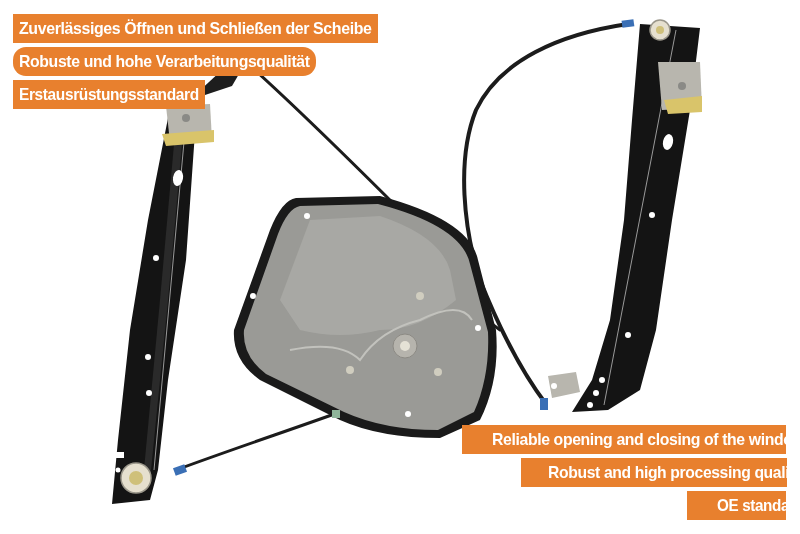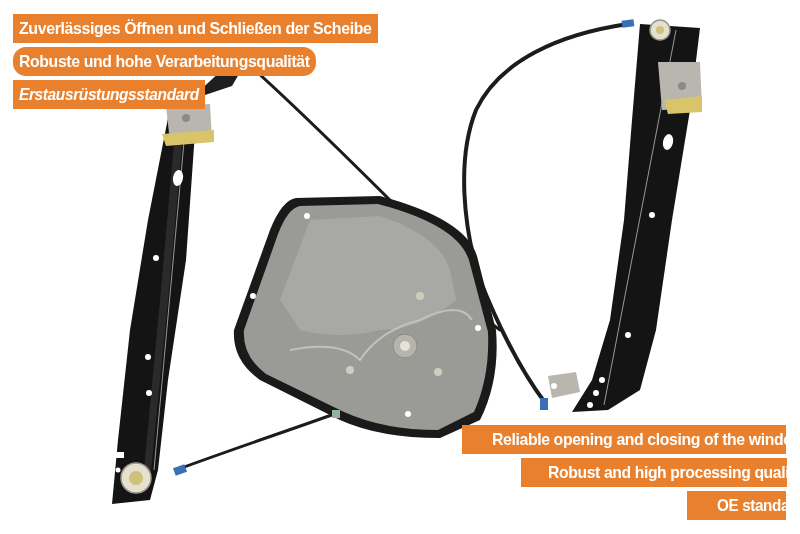--- a/index.html
+++ b/index.html
@@ -97,18 +97,18 @@
       <circle cx="350" cy="370" r="4" fill="#d0cdbf"></circle>
       <circle cx="438" cy="372" r="4" fill="#d0cdbf"></circle>
       <circle cx="405" cy="346" r="12" fill="#b6b4ad" stroke="#8c8a84" stroke-width="1"></circle>
       <circle cx="405" cy="346" r="5" fill="#e5e2d6"></circle>
       <rect x="332" y="410" width="8" height="8" fill="#8fb59a"></rect>
     </g>
   </svg>
 
   <div class="label" style="left:13px; top:14px; width:365px;"><span style="display: inline-block; white-space: nowrap; transform: scaleX(0.93634); transform-origin: left center;">Zuverlässiges Öffnen und Schließen der Scheibe</span></div>
   <div class="label" style="left:13px; top:47px; width:303px;border-radius:13px;"><span style="display: inline-block; white-space: nowrap; transform: scaleX(0.929712); transform-origin: left center;">Robuste und hohe Verarbeitungsqualität</span></div>
-  <div class="label" style="left:13px; top:80px; width:192px;font-style:italic;"><span style="display: inline-block; white-space: nowrap; transform: scaleX(0.909091); transform-origin: left center;">Erstausrüstungsstandard</span></div>
+  <div class="label" style="left:13px; top:80px; width:192px;"><span style="display: inline-block; white-space: nowrap; transform: scaleX(0.909091); transform-origin: left center;">Erstausrüstungsstandard</span></div>
 
   <div class="label" style="left:462px; top:425px; width:324px; text-align:center;"><span style="display: inline-block; white-space: nowrap; transform: scaleX(0.928571); transform-origin: right center;">Reliable opening and closing of the window</span></div>
   <div class="label" style="left:521px; top:458px; width:266px; text-align:right;"><span style="display: inline-block; white-space: nowrap; transform: scaleX(0.923636); transform-origin: right center;">Robust and high processing quality</span></div>
   <div class="label" style="left:687px; top:491px; width:99px; padding-left:20px;"><span style="display: inline-block; white-space: nowrap; transform: scaleX(0.896907); transform-origin: right center;">OE standard</span></div>
 </div>
 
 </body></html>

